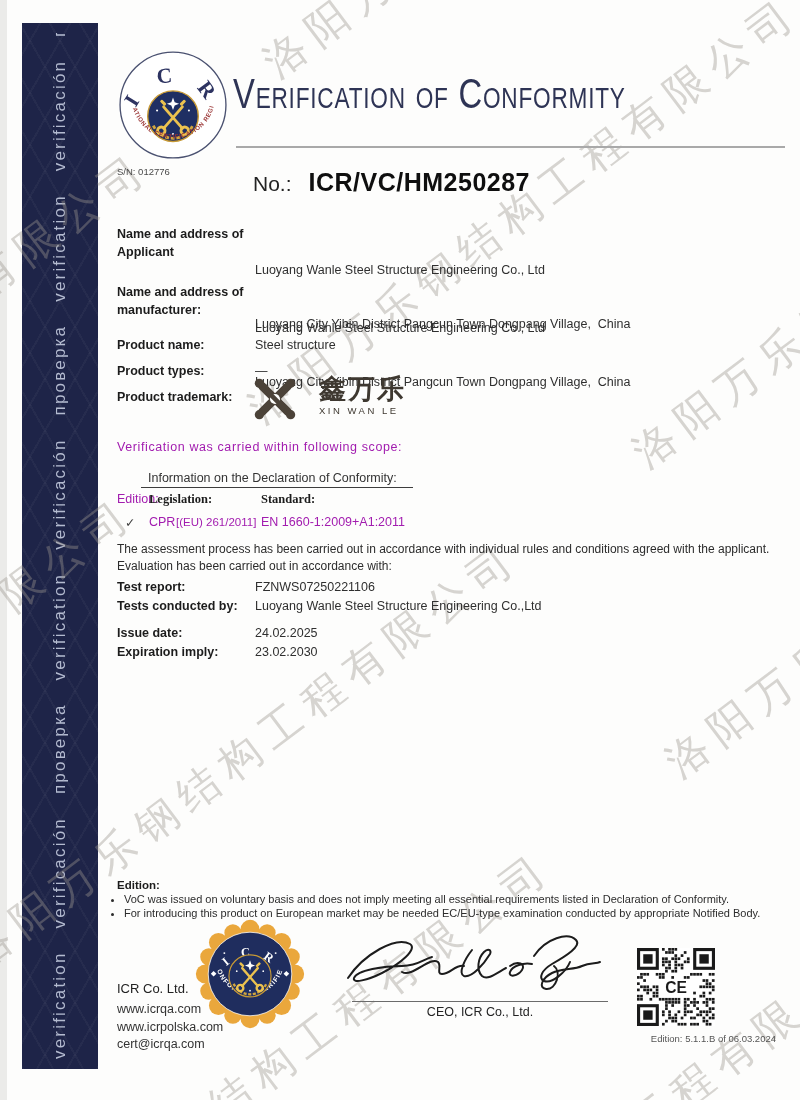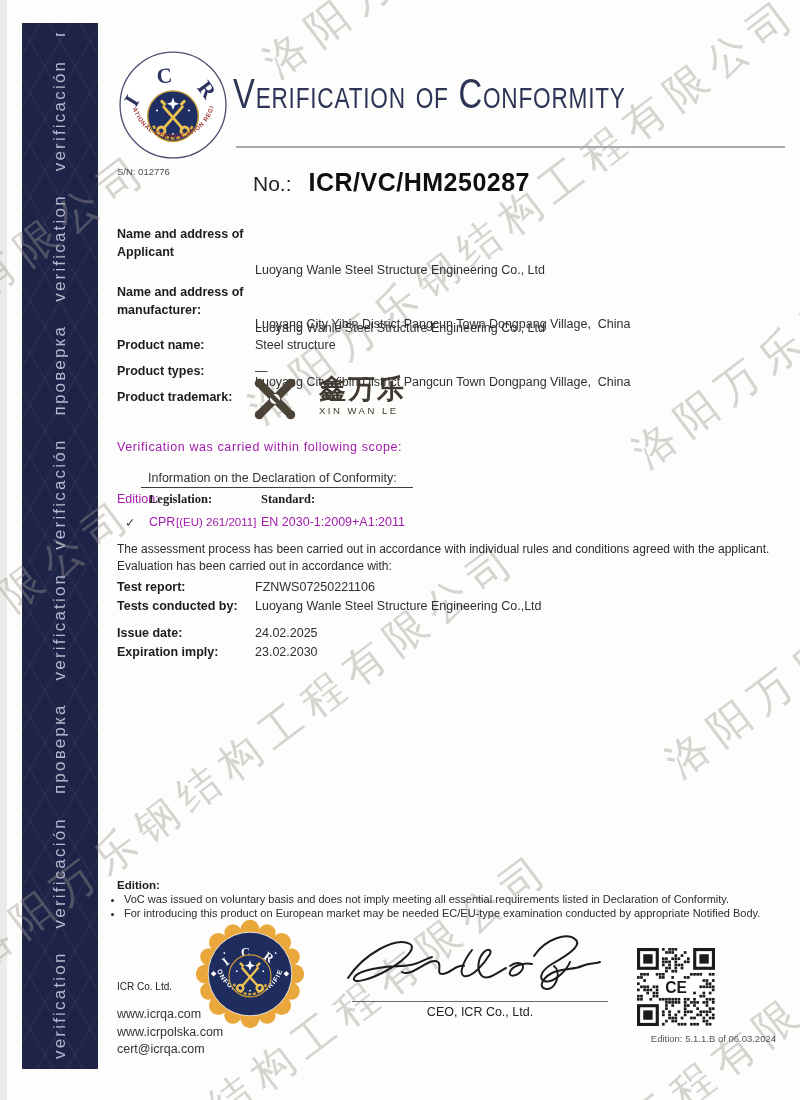--- a/index.html
+++ b/index.html
@@ -78,21 +78,21 @@
   .para { position:absolute; left:117px; width:670px; font-size:12px; color:#2c2c2c; line-height:16px; }
 
   
   .remarks-title { position:absolute; left:117px; top:879px; font-size:11.5px; font-weight:700; color:#1c1c1c; }
   .remarks-list { position:absolute; left:124px; top:893px; width:648px; }
   .remarks-list li { font-size:11px; color:#2c2c2c; line-height:13.5px; margin-left:0; }
 
   
   .seal { position:absolute; left:193px; top:917px; width:114px; height:114px; }
   .contact { position:absolute; left:117px; top:981px; width:140px; }
-  .contact-company { font-size:10px; color:#222; margin-bottom:14px; }
+  .contact-company { font-size:13px; color:#222; margin-bottom:5px; }
   .contact-line { font-size:12.5px; color:#333; line-height:17.5px; }
   .signature { position:absolute; left:338px; top:926px; width:272px; height:76px; }
   .ceo-rule { position:absolute; left:352px; top:1001px; width:256px; height:1px; background:#6b6b6b; }
   .ceo-text { position:absolute; left:352px; top:1005px; width:256px; text-align:center; font-size:12.5px; color:#232323; }
   .qr { position:absolute; left:637px; top:948px; width:78px; height:78px; }
   .edition { position:absolute; left:600px; top:1033px; width:176px; text-align:right; font-size:9.5px; color:#555; }
 </style>
 </head>
 <body>
 
@@ -219,21 +219,21 @@
 
     <div class="decl-title">Information on the Declaration of Conformity:</div>
 
     <div class="cell" style="left:117px; top:492px">Edition:</div>
     <div class="cell cell-b" style="left:149px; top:492px">Legislation:</div>
     <div class="cell cell-b" style="left:261px; top:492px">Standard:</div>
 
     <div class="cell" style="left:125px; top:515px; color:#3c3c3c">✓</div>
     <div class="cell" style="left:149px; top:515px">CPR</div>
     <div class="cell" style="left:176px; top:516px; font-size:11.5px">[(EU) 261/2011]</div>
-    <div class="cell" style="left:261px; top:515px">EN 2030-1:2009+A1:2011</div>
+    <div class="cell" style="left:261px; top:515px">EN 1660-1:2009+A1:2011</div>
 
     <div class="para" style="top:541px">The assessment process has been carried out in accordance with individual rules and conditions agreed with the applicant.</div>
     <div class="para" style="top:558px">Evaluation has been carried out in accordance with:</div>
 
     <div class="lbl" style="top:578px">Test report:</div>
     <div class="val" style="top:578px">FZNWS07250221106</div>
 
     <div class="lbl" style="top:597px">Tests conducted by:</div>
     <div class="val" style="top:597px">Luoyang Wanle Steel Structure Engineering Co.,Ltd</div>
 

